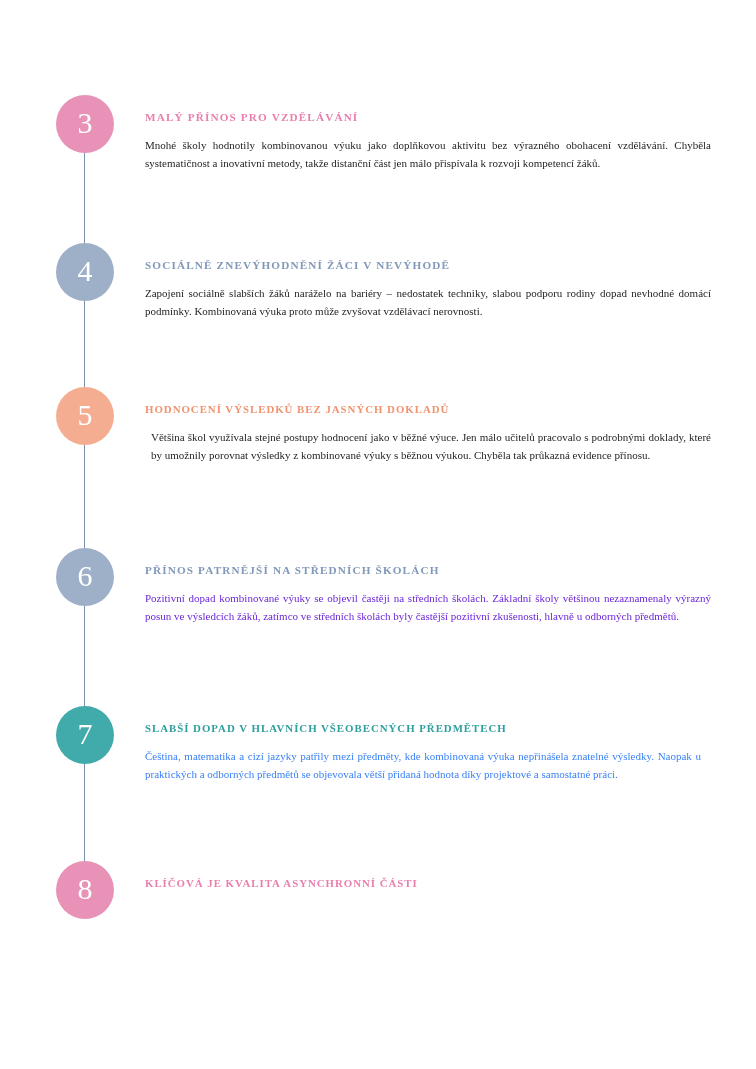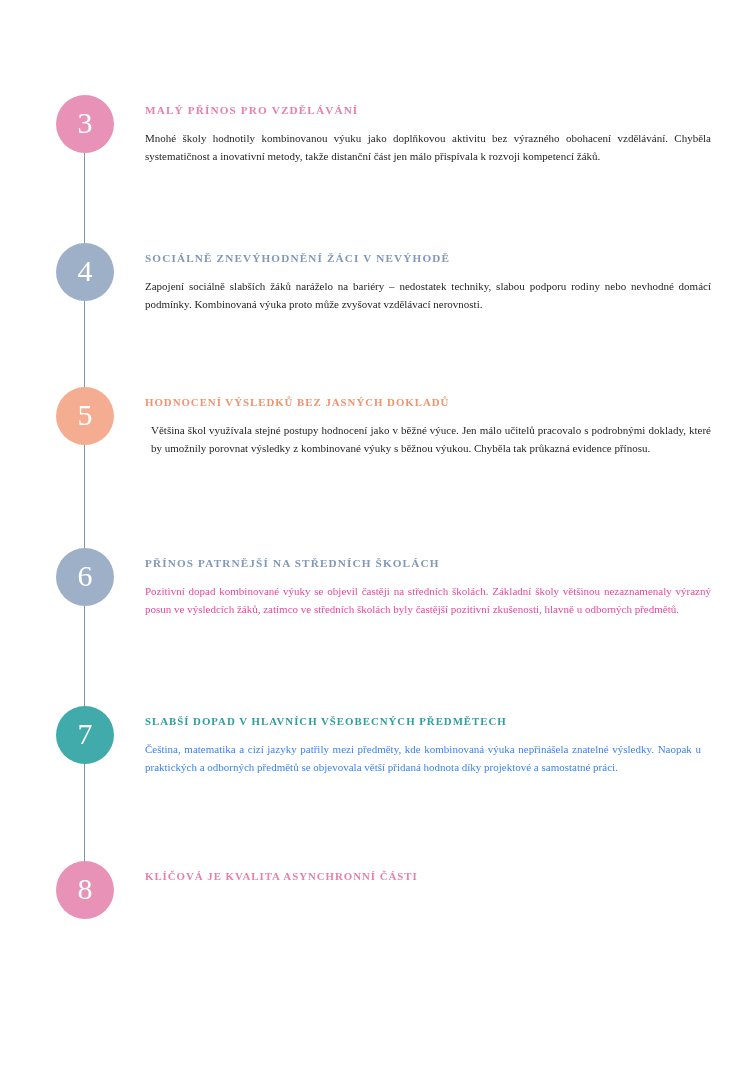--- a/index.html
+++ b/index.html
@@ -69,21 +69,21 @@
     line-height: 1;
     position: relative;
     top: -1px;
     letter-spacing: 0;
   }
 
   
   .item-body {
     position: absolute;
     left: 145px;
-    top: 9px;
+    top: 16px;
     width: 566px;
   }
 
   .item-heading {
     margin: 0;
     font-family: "Liberation Serif", "DejaVu Serif", serif;
     font-size: 11.2px;
     font-weight: 700;
     letter-spacing: 1.15px;
     line-height: 1.2;
@@ -128,39 +128,39 @@
           <h2 class="item-heading" style="color: rgb(232, 127, 174);">Malý přínos pro vzdělávání</h2>
           <p class="item-text" style="color: rgb(31, 31, 31);">Mnohé školy hodnotily kombinovanou výuku jako doplňkovou aktivitu bez výrazného obohacení vzdě­lávání. Chyběla systematičnost a inovativní metody, takže distanční část jen málo přispívala k rozvoji kompetencí žáků.</p>
         </div>
       </div>
       <div class="timeline-item" style="top: 243px;">
         <div class="marker" style="background: rgb(157, 176, 200);">
           <span class="marker-number">4</span>
         </div>
         <div class="item-body">
           <h2 class="item-heading" style="color: rgb(130, 152, 184);">Sociálně znevýhodnění žáci v nevýhodě</h2>
-          <p class="item-text" style="color: rgb(31, 31, 31);">Zapojení sociálně slabších žáků naráželo na bariéry – nedostatek techniky, slabou podporu rodiny nebo nevhodné domácí podmínky. Kombinovaná výuka proto může zvyšovat vzdělávací nerovnosti.</p>
+          <p class="item-text" style="color: rgb(31, 31, 31);">Zapojení sociálně slabších žáků naráželo na bariéry – nedostatek techniky, slabou podporu rodiny dopad nevhodné domácí podmínky. Kombinovaná výuka proto může zvyšovat vzdělávací nerovnosti.</p>
         </div>
       </div>
       <div class="timeline-item" style="top: 387px;">
         <div class="marker" style="background: rgb(245, 173, 146);">
           <span class="marker-number">5</span>
         </div>
         <div class="item-body">
           <h2 class="item-heading condensed" style="color: rgb(240, 147, 111);">Hodnocení výsledků bez jasných dokladů</h2>
           <p class="item-text" style="color: rgb(31, 31, 31); margin-left: 6px;">Většina škol využívala stejné postupy hodnocení jako v běžné výuce. Jen málo učitelů pracovalo s podrob­nými doklady, které by umožnily porovnat výsledky z kombinované výuky s běžnou výukou. Chyběla tak průkazná evidence přínosu.</p>
         </div>
       </div>
       <div class="timeline-item" style="top: 548px;">
         <div class="marker" style="background: rgb(157, 176, 200);">
           <span class="marker-number">6</span>
         </div>
         <div class="item-body">
           <h2 class="item-heading" style="color: rgb(130, 152, 184);">Přínos patrnější na středních školách</h2>
-          <p class="item-text" style="color: #ec4899;">Pozitivní dopad kombinované výuky se objevil častěji na středních školách. Základní školy většinou ne­zaznamenaly výrazný posun ve výsledcích žáků, zatímco ve středních školách byly častější pozitivní zku­šenosti, hlavně u odborných předmětů.</p>
+          <p class="item-text" style="color: #6d28d9;">Pozitivní dopad kombinované výuky se objevil častěji na středních školách. Základní školy většinou ne­zaznamenaly výrazný posun ve výsledcích žáků, zatímco ve středních školách byly častější pozitivní zku­šenosti, hlavně u odborných předmětů.</p>
         </div>
       </div>
       <div class="timeline-item" style="top: 706px;">
         <div class="marker" style="background: rgb(65, 170, 170);">
           <span class="marker-number">7</span>
         </div>
         <div class="item-body">
           <h2 class="item-heading condensed" style="color: rgb(46, 158, 158);">Slabší dopad v hlavních všeobecných předmětech</h2>
           <p class="item-text narrow" style="color: #3b82f6;">Čeština, matematika a cizí jazyky patřily mezi předměty, kde kombinovaná výuka nepřinášela znatelné vý­sledky. Naopak u praktických a odborných předmětů se objevovala větší přidaná hodnota díky projektové a samostatné práci.</p>
         </div>

